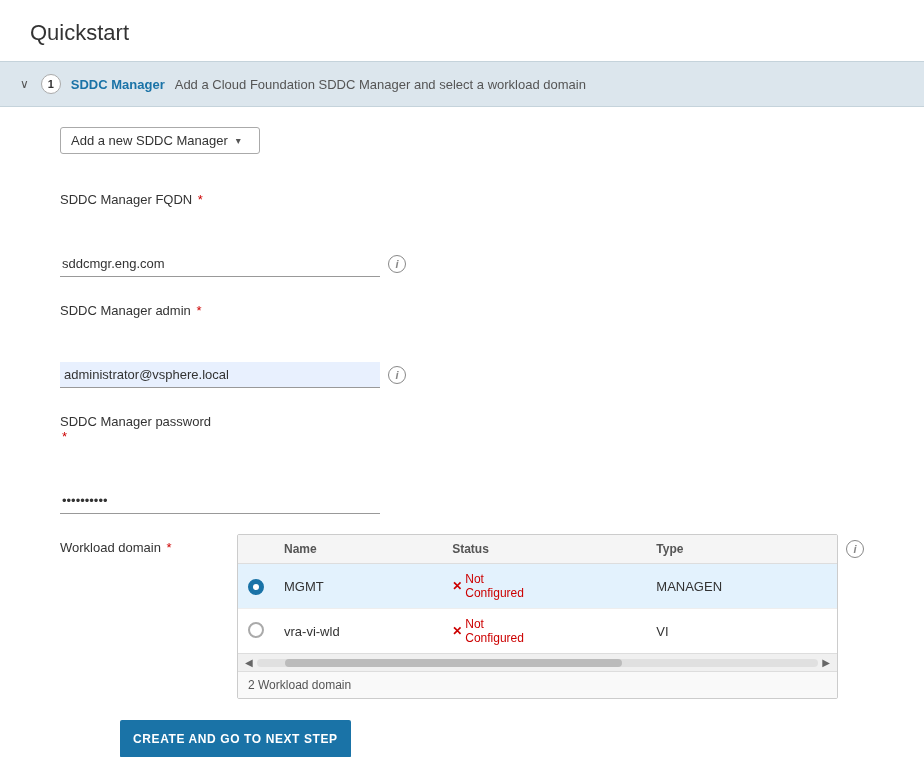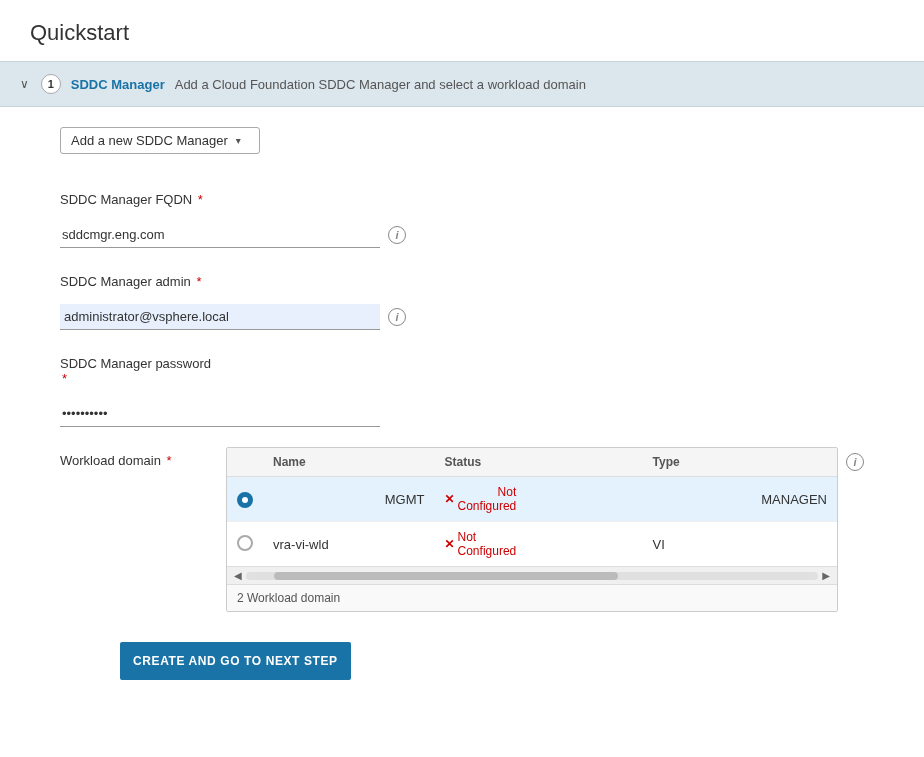--- a/index.html
+++ b/index.html
@@ -90,20 +90,21 @@
     }
     .form-label .required {
       color: #c00;
       margin-left: 2px;
     }
     .form-input-wrap {
       display: flex;
       align-items: center;
       gap: 8px;
       flex: 1;
+      margin-top: 29px;
     }
     .form-input {
       width: 320px;
       border: none;
       border-bottom: 1px solid #999;
       padding: 5px 2px;
       font-size: 13px;
       color: #333;
       outline: none;
       background: transparent;
@@ -168,22 +169,22 @@
       position: absolute;
       top: 6px;
       right: 8px;
       cursor: pointer;
       font-size: 13px;
       color: #555;
     }
     .workload-row {
       display: flex;
       align-items: flex-start;
-      margin-bottom: 20px;
-      gap: 11px;
+      margin-bottom: 11px;
+      gap: 22px;
     }
     .workload-label {
       width: 155px;
       min-width: 155px;
       font-size: 13px;
       color: #333;
       padding-top: 6px;
     }
     .workload-label .required {
       color: #c00;
@@ -209,21 +210,20 @@
       color: #555;
       font-size: 12px;
     }
     .workload-table td {
       padding: 8px 10px;
       border-bottom: 1px solid #eee;
       vertical-align: middle;
     }
     .workload-table tr.selected td {
       background: #e3f2fd;
-      text-align: right;
     }
     .workload-table tr:last-child td {
       border-bottom: none;
     }
     .radio-circle {
       width: 16px;
       height: 16px;
       border-radius: 50%;
       border: 2px solid #aaa;
       display: inline-flex;

